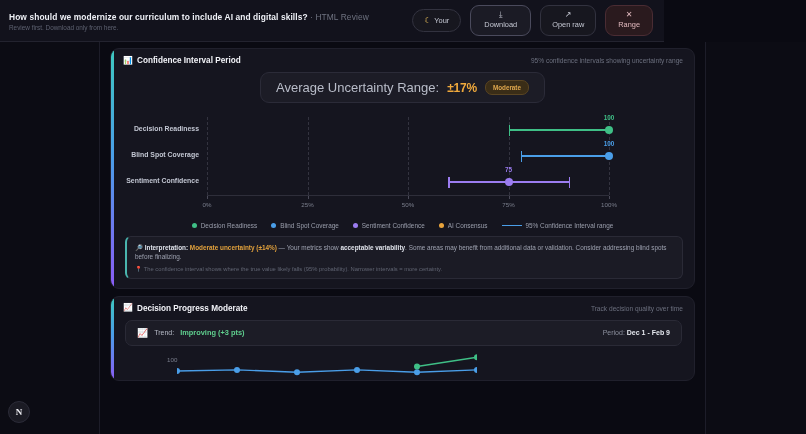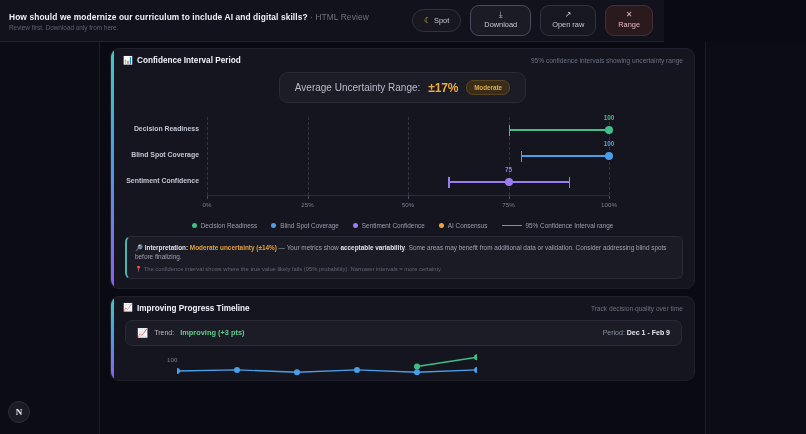--- a/index.html
+++ b/index.html
@@ -70,21 +70,21 @@
   .card-ttl .gico{ font-size:8px; line-height:1; }
   .card-sub{ font-size:6.6px; color:#6b6f7e; }
 
   
   .pillwrap{ display:flex; justify-content:center; padding:4px 0 2px; }
   .pill{
     display:flex; align-items:center; gap:8px;
     background:#1c1c26; border:1px solid #2b2b38; border-radius:9px;
     padding:7px 15px;
   }
-  .pill-lbl{ font-size:10px; color:#b9bdc9; }
+  .pill-lbl{ font-size:13px; color:#b9bdc9; }
   .pill-val{ font-size:12px; font-weight:bold; color:#f0a93c; letter-spacing:-.2px;}
   .pill-badge{ font-size:6.3px; font-weight:bold; color:#e0a84e;
     background:#3a2d17; border:1px solid #5a4522; border-radius:7px; padding:3px 7px; }
 
   
   .plot{ position:relative; height:105px; margin:6px 0 0 0; }
   .plot-inner{ position:absolute; left:96px; right:85px; top:6px; height:78px; }
   .grid-v{ position:absolute; top:0; bottom:0; width:0;
     border-left:1px dashed #33333f; }
   .row{ position:absolute; left:0; right:0; height:0; }
@@ -146,21 +146,21 @@
   <div class="tb-left">
     <div class="tb-title">
       <span>How should we modernize our curriculum to include AI and digital skills?</span>
       <span class="muted">· HTML Review</span>
     </div>
     <div class="tb-sub">Review first. Download only from here.</div>
   </div>
   <div class="tb-right">
     <div class="tbtn tbtn-dark">
       <span class="ico">☾</span>
-      <span>Spot</span>
+      <span>Your</span>
     </div>
     <div class="tbtn tbtn-dl">
       <span class="ico">⤓</span>
       <span>Download</span>
     </div>
     <div class="tbtn tbtn-raw">
       <span class="ico">↗</span>
       <span>Open raw</span>
     </div>
     <div class="tbtn tbtn-close">
@@ -272,21 +272,21 @@
         <span>📍</span>
         <span>The confidence interval shows where the true value likely falls (95% probability). Narrower intervals = more certainty.</span>
       </div>
     </div>
   </div>
 
   <div class="card card2">
     <div class="card-hd">
       <div class="card-ttl">
         <span class="gico">📈</span>
-        <span>Improving Progress Timeline</span>
+        <span>Decision Progress Moderate</span>
       </div>
       <div class="card-sub">Track decision quality over time</div>
     </div>
 
     <div class="tlbar">
       <div class="tl-l">
         <span class="tl-ico">📈</span>
         <span class="tl-lbl">Trend:</span>
         <span class="tl-val">Improving (+3 pts)</span>
       </div>

